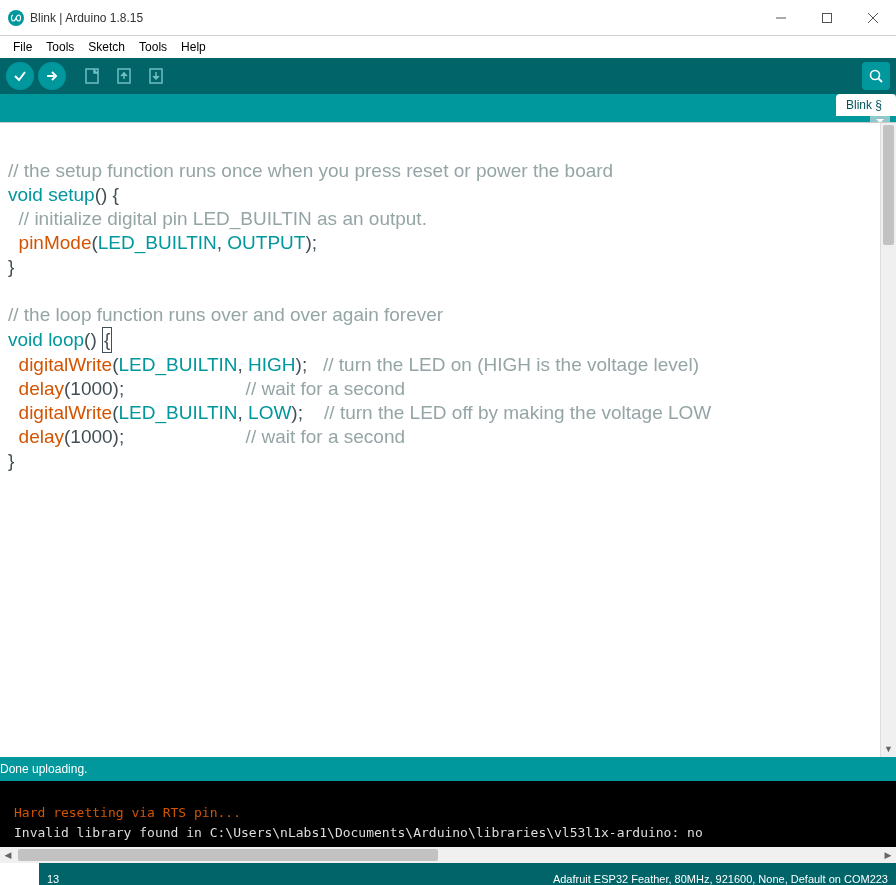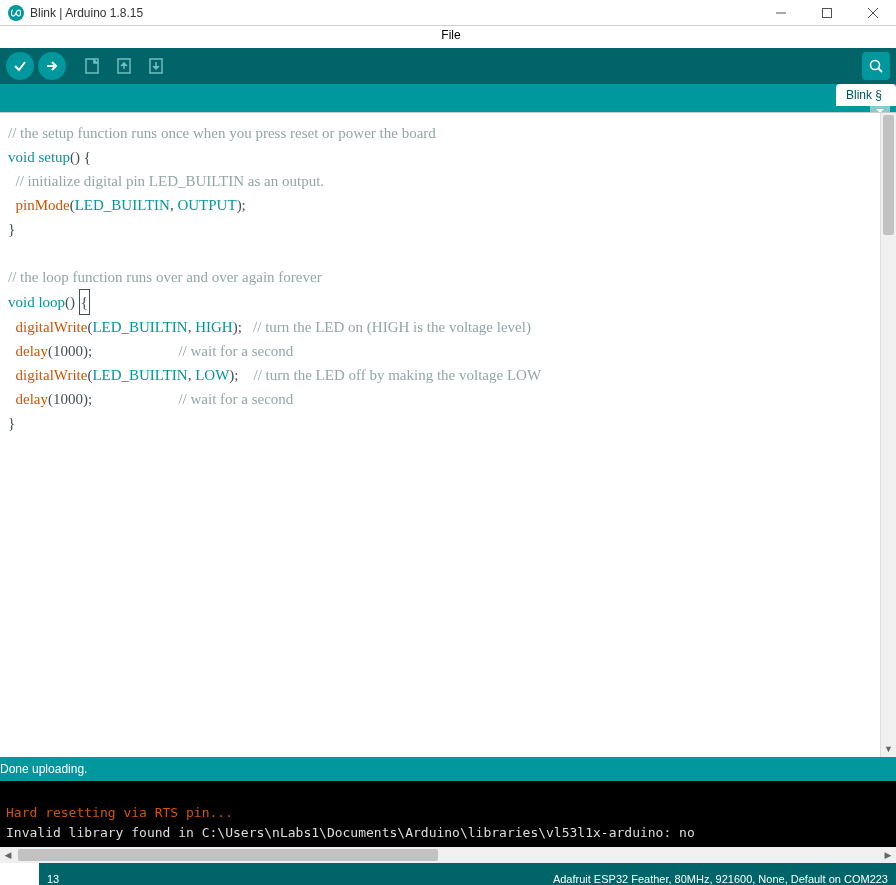--- a/index.html
+++ b/index.html
@@ -1,63 +1,63 @@
 <!DOCTYPE html>
 <html><head>
 <meta charset="utf-8">
 <style>
   * { margin: 0; padding: 0; box-sizing: border-box; }
   html, body { width: 896px; height: 885px; font-family: "Segoe UI", Arial, sans-serif; overflow: hidden; }
   body { display: flex; flex-direction: column; background: #fff; }
 
   
-  .titlebar { height: 26px; background: #fff; border-bottom: 1px solid #d0d0d0; display: flex; align-items: center; padding-left: 8px; font-size: 12px; color: #333; }
+  .titlebar { height: 36px; background: #fff; border-bottom: 1px solid #d0d0d0; display: flex; align-items: center; padding-left: 8px; font-size: 12px; color: #333; }
   .titlebar .app-icon { width: 16px; height: 16px; border-radius: 50%; background: #00979d; margin-right: 6px; display:flex;align-items:center;justify-content:center;}
   .titlebar .app-icon svg{display:block}
   .winbtns { margin-left: auto; display: flex; }
   .winbtn { width: 46px; height: 30px; display:flex; align-items:center; justify-content:center; color:#555; }
 
   
-  .menubar { height: 22px; background: #fff; display:flex; align-items:center; font-size:12px; padding-left:6px;flex-direction:column; }
+  .menubar { height: 22px; background: #fff; display:flex; align-items:center; font-size:12px; padding-left:6px; }
   .menuitem { padding: 2px 7px; }
 
   
   .toolbar { height: 36px; background: #006468; display:flex; align-items:center; padding:0 6px; }
   .tb-btn { width:28px; height:28px; border-radius:50%; background:#00979d; margin-right:4px; display:flex;align-items:center;justify-content:center; color:#fff; cursor:pointer;}
   .tb-sq  { width:28px; height:28px; background: #006468; margin-right:4px; display:flex;align-items:center;justify-content:center; cursor:pointer;}
   .tb-sq svg rect{stroke:#6fbec2;fill:none}
   .tb-sq svg path{stroke:#6fbec2;fill:#6fbec2}
   .toolbar .spacer{flex:1}
   .tb-serial{ width:28px;height:28px;border-radius:4px;background:#00979d;display:flex;align-items:center;justify-content:center;color:#fff;cursor:pointer;}
 
   
   .tabstrip { height: 28px; background:#00979d; display:flex; align-items:flex-end; padding-left:10px;flex-direction:column; }
   .tab { background:#fff; border-radius:4px 4px 0 0; padding:4px 14px 4px 10px; font-size:12px; color:#00555a; display:flex;align-items:center; }
   .tabstrip .spacer{flex:1}
   .tab-menu { width:20px;height:20px;background:#8fc7ca;margin-right:6px;display:flex;align-items:center;justify-content:center;cursor:pointer; margin-bottom:4px;}
 
   
   .editor-wrap { flex:1; display:flex; background:#fff; position:relative; overflow:hidden; border-top:1px solid #ccc;}
   .editor { flex:1; overflow:auto; padding:8px 0 8px 8px; }
-  pre.code { font-family: Liberation Serif, serif; font-size:15px; line-height:24px; white-space:pre; }
+  pre.code { font-family: Liberation Sans, sans-serif; font-size:19px; line-height:24px; white-space:pre;margin-top:28px; }
   .c-comment { color:#95a5a6; }
   .c-type    { color:#00979d; }
   .c-func    { color:#d35400; }
   .c-const   { color:#00979d; }
   .c-punct   { color:#434f54; }
   .vscroll { width:16px; background:#f0f0f0; border-left:1px solid #ddd; position:relative;}
   .vscroll .thumb{ position:absolute; top:2px; left:2px; right:2px; height:120px; background:#c2c2c2; border-radius:2px;}
   .vscroll .arr{position:absolute;left:0;right:0;height:16px;display:flex;align-items:center;justify-content:center;color:#666;font-size:9px;}
   .vscroll .arr.top{top:0}.vscroll .arr.bot{bottom:0}
 
   
   .status { height:24px; background:#00979d; color:#fff; font-size:12px; display:flex;align-items:center;}
 
   
-  .console { height:66px; background:#000; color:#ddd; font-family:"Consolas",monospace; font-size:13px; line-height:20px; padding:2px 6px; overflow:hidden; white-space:pre;}
+  .console { height:66px; background:#000; color:#ddd; font-family:"Consolas",monospace; font-size:13px; line-height:20px; padding:2px 14px; overflow:hidden; white-space:pre;}
   .console .orange{ color:#d35400; }
 
   
   .hscroll { height:16px; background:#f0f0f0; display:flex; align-items:center;}
   .hscroll .arr{width:16px;height:16px;display:flex;align-items:center;justify-content:center;color:#666;font-size:9px;}
   .hscroll .track{flex:1;height:16px;position:relative;}
   .hscroll .thumb{position:absolute;top:2px;left:2px;width:420px;bottom:2px;background:#c2c2c2;border-radius:2px;}
 
   
   .footer { height:22px; background:#006468; color:#fff; font-size:11px; display:flex;align-items:flex-end; padding:0 8px;margin-left:39px;}

